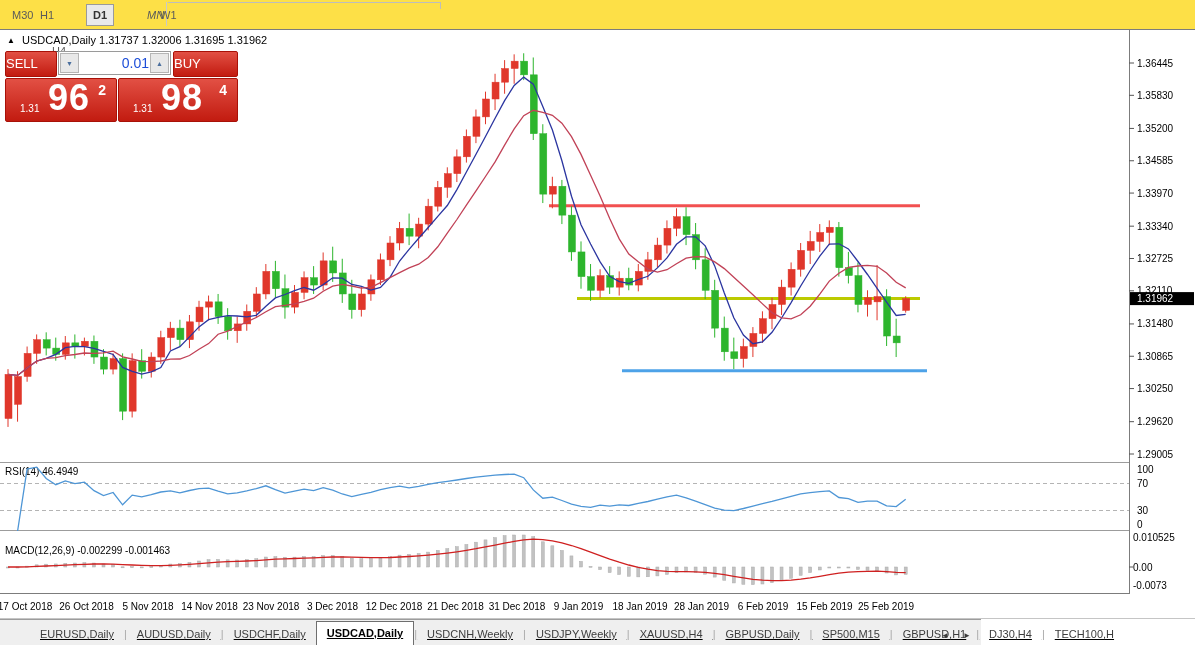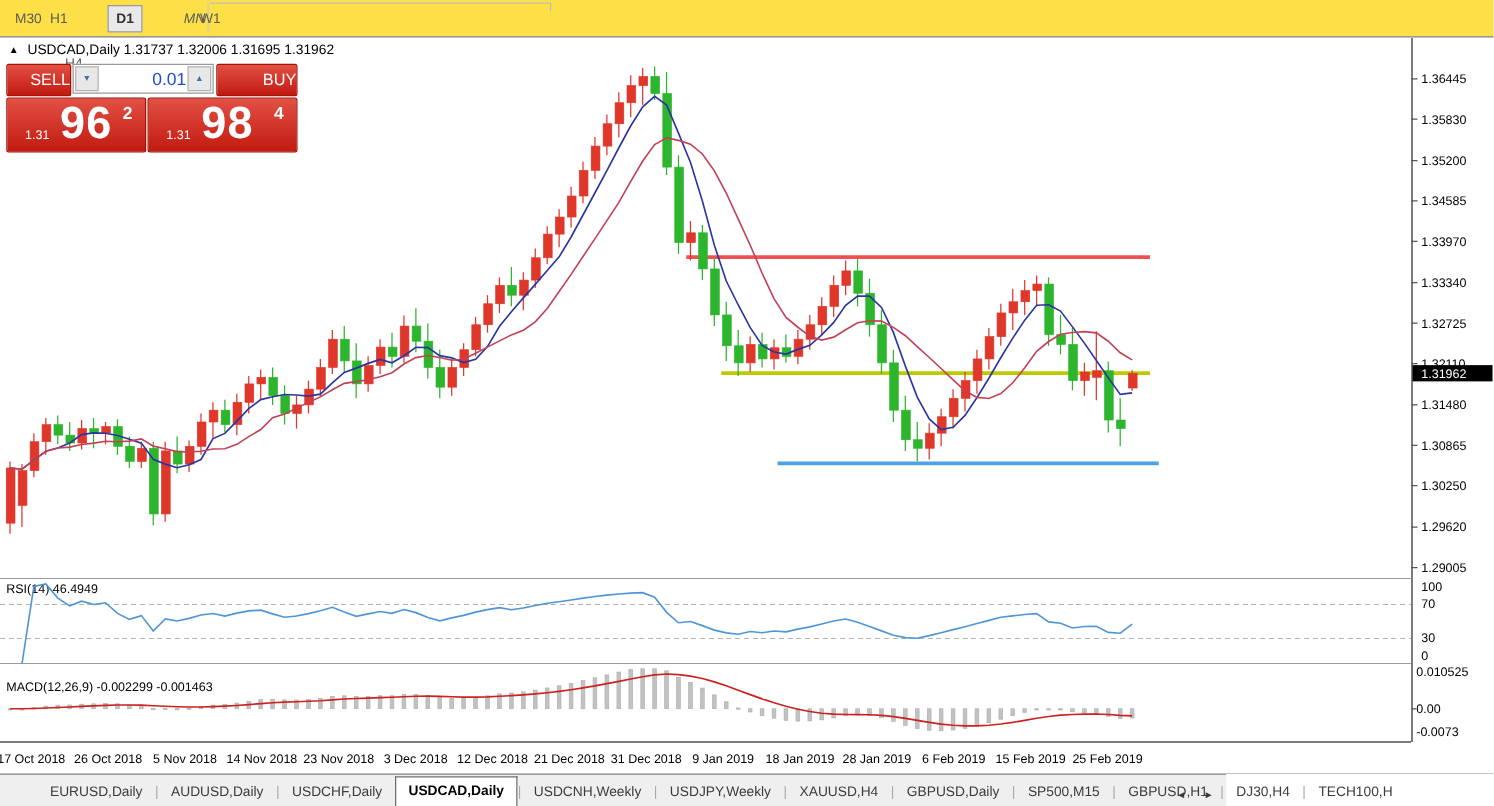--- a/index.html
+++ b/index.html
@@ -13,21 +13,21 @@
   #tb-divider{position:absolute;left:166px;top:2px;width:1px;height:24px;background:#c9c9c9;}
   #tb-topline{position:absolute;left:168px;top:2px;width:272px;height:1px;background:#bdbdbd;}
   #tb-toptick{position:absolute;left:440px;top:2px;width:1px;height:7px;background:#bdbdbd;}
   #win-topborder{position:absolute;left:0;top:29px;width:1195px;height:1px;background:#7c7c7c;}
   
   #chart-title{position:absolute;left:7px;top:34px;font-size:11px;color:#000;white-space:nowrap;}
   #chart-title .tri{font-size:8px;position:relative;top:-1px;margin-right:4px;}
   
   #trade-panel{position:absolute;left:5px;top:51px;width:231px;}
   .redgrad{background:linear-gradient(#e25044,#c21b10);border:1px solid #a81108;color:#fff;}
-  #sell-btn,#buy-btn{position:absolute;top:0;height:24px;line-height:24px;text-align:right;
+  #sell-btn,#buy-btn{position:absolute;top:0;height:24px;line-height:24px;text-align:left;
      font-size:13px;border-radius:2px;cursor:pointer;}
   #sell-btn{left:0;width:50px;}
   #buy-btn{left:168px;width:63px;}
   #vol-group{position:absolute;left:53px;top:0;width:113px;height:24px;border:1px solid #9a9a9a;
      background:#fff;box-sizing:border-box;}
   .spin{position:absolute;top:1px;width:19px;height:20px;background:#e8e8e8;border:1px solid #b5b5b5;
      font-size:7px;color:#4a6f9e;text-align:center;line-height:20px;cursor:pointer;box-sizing:border-box;}
   #vol-down{left:1px;}
   #vol-up{right:1px;}
   #vol-value{position:absolute;left:22px;top:0;width:68px;height:22px;line-height:22px;
@@ -39,21 +39,21 @@
   .q-small{position:absolute;left:14px;bottom:7px;font-size:10px;font-weight:normal;}
   .q-big{position:absolute;left:42px;top:-2px;font-size:36px;font-weight:bold;letter-spacing:1px;}
   .q-sup{position:absolute;right:10px;top:3px;font-size:14px;font-weight:bold;}
   
   #chart-svg{position:absolute;left:0;top:0;}
   .pane-header{position:absolute;left:5px;font-size:10px;color:#000;white-space:nowrap;}
   #rsi-header{top:466px;}
   #macd-header{top:545px;}
   
   #tabbar{position:absolute;left:0;top:619px;width:981px;height:26px;background:#efefef;
-     border-top:1px solid #9c9c9c;display:flex;align-items:flex-end;padding-left:30px;box-sizing:border-box;}
+     border-top:1px solid #9c9c9c;display:flex;align-items:flex-end;padding-left:30px;box-sizing:border-box;text-decoration:underline;}
   .tab{height:21px;line-height:21px;padding:0 10px;font-size:11px;color:#3c3c3c;white-space:nowrap;cursor:pointer;}
   .tab.active{background:#fff;border:1px solid #6e6e6e;border-bottom:none;height:23px;line-height:23px;
      color:#000;font-weight:bold;}
   .tabsep{color:#a9a9a9;font-size:11px;line-height:21px;}
   #tab-nav{position:absolute;right:4px;bottom:5px;font-size:8px;color:#3a3a3a;letter-spacing:6px;cursor:pointer;}
 </style>
 </head>
 <body>
 <div id="screen">
 

